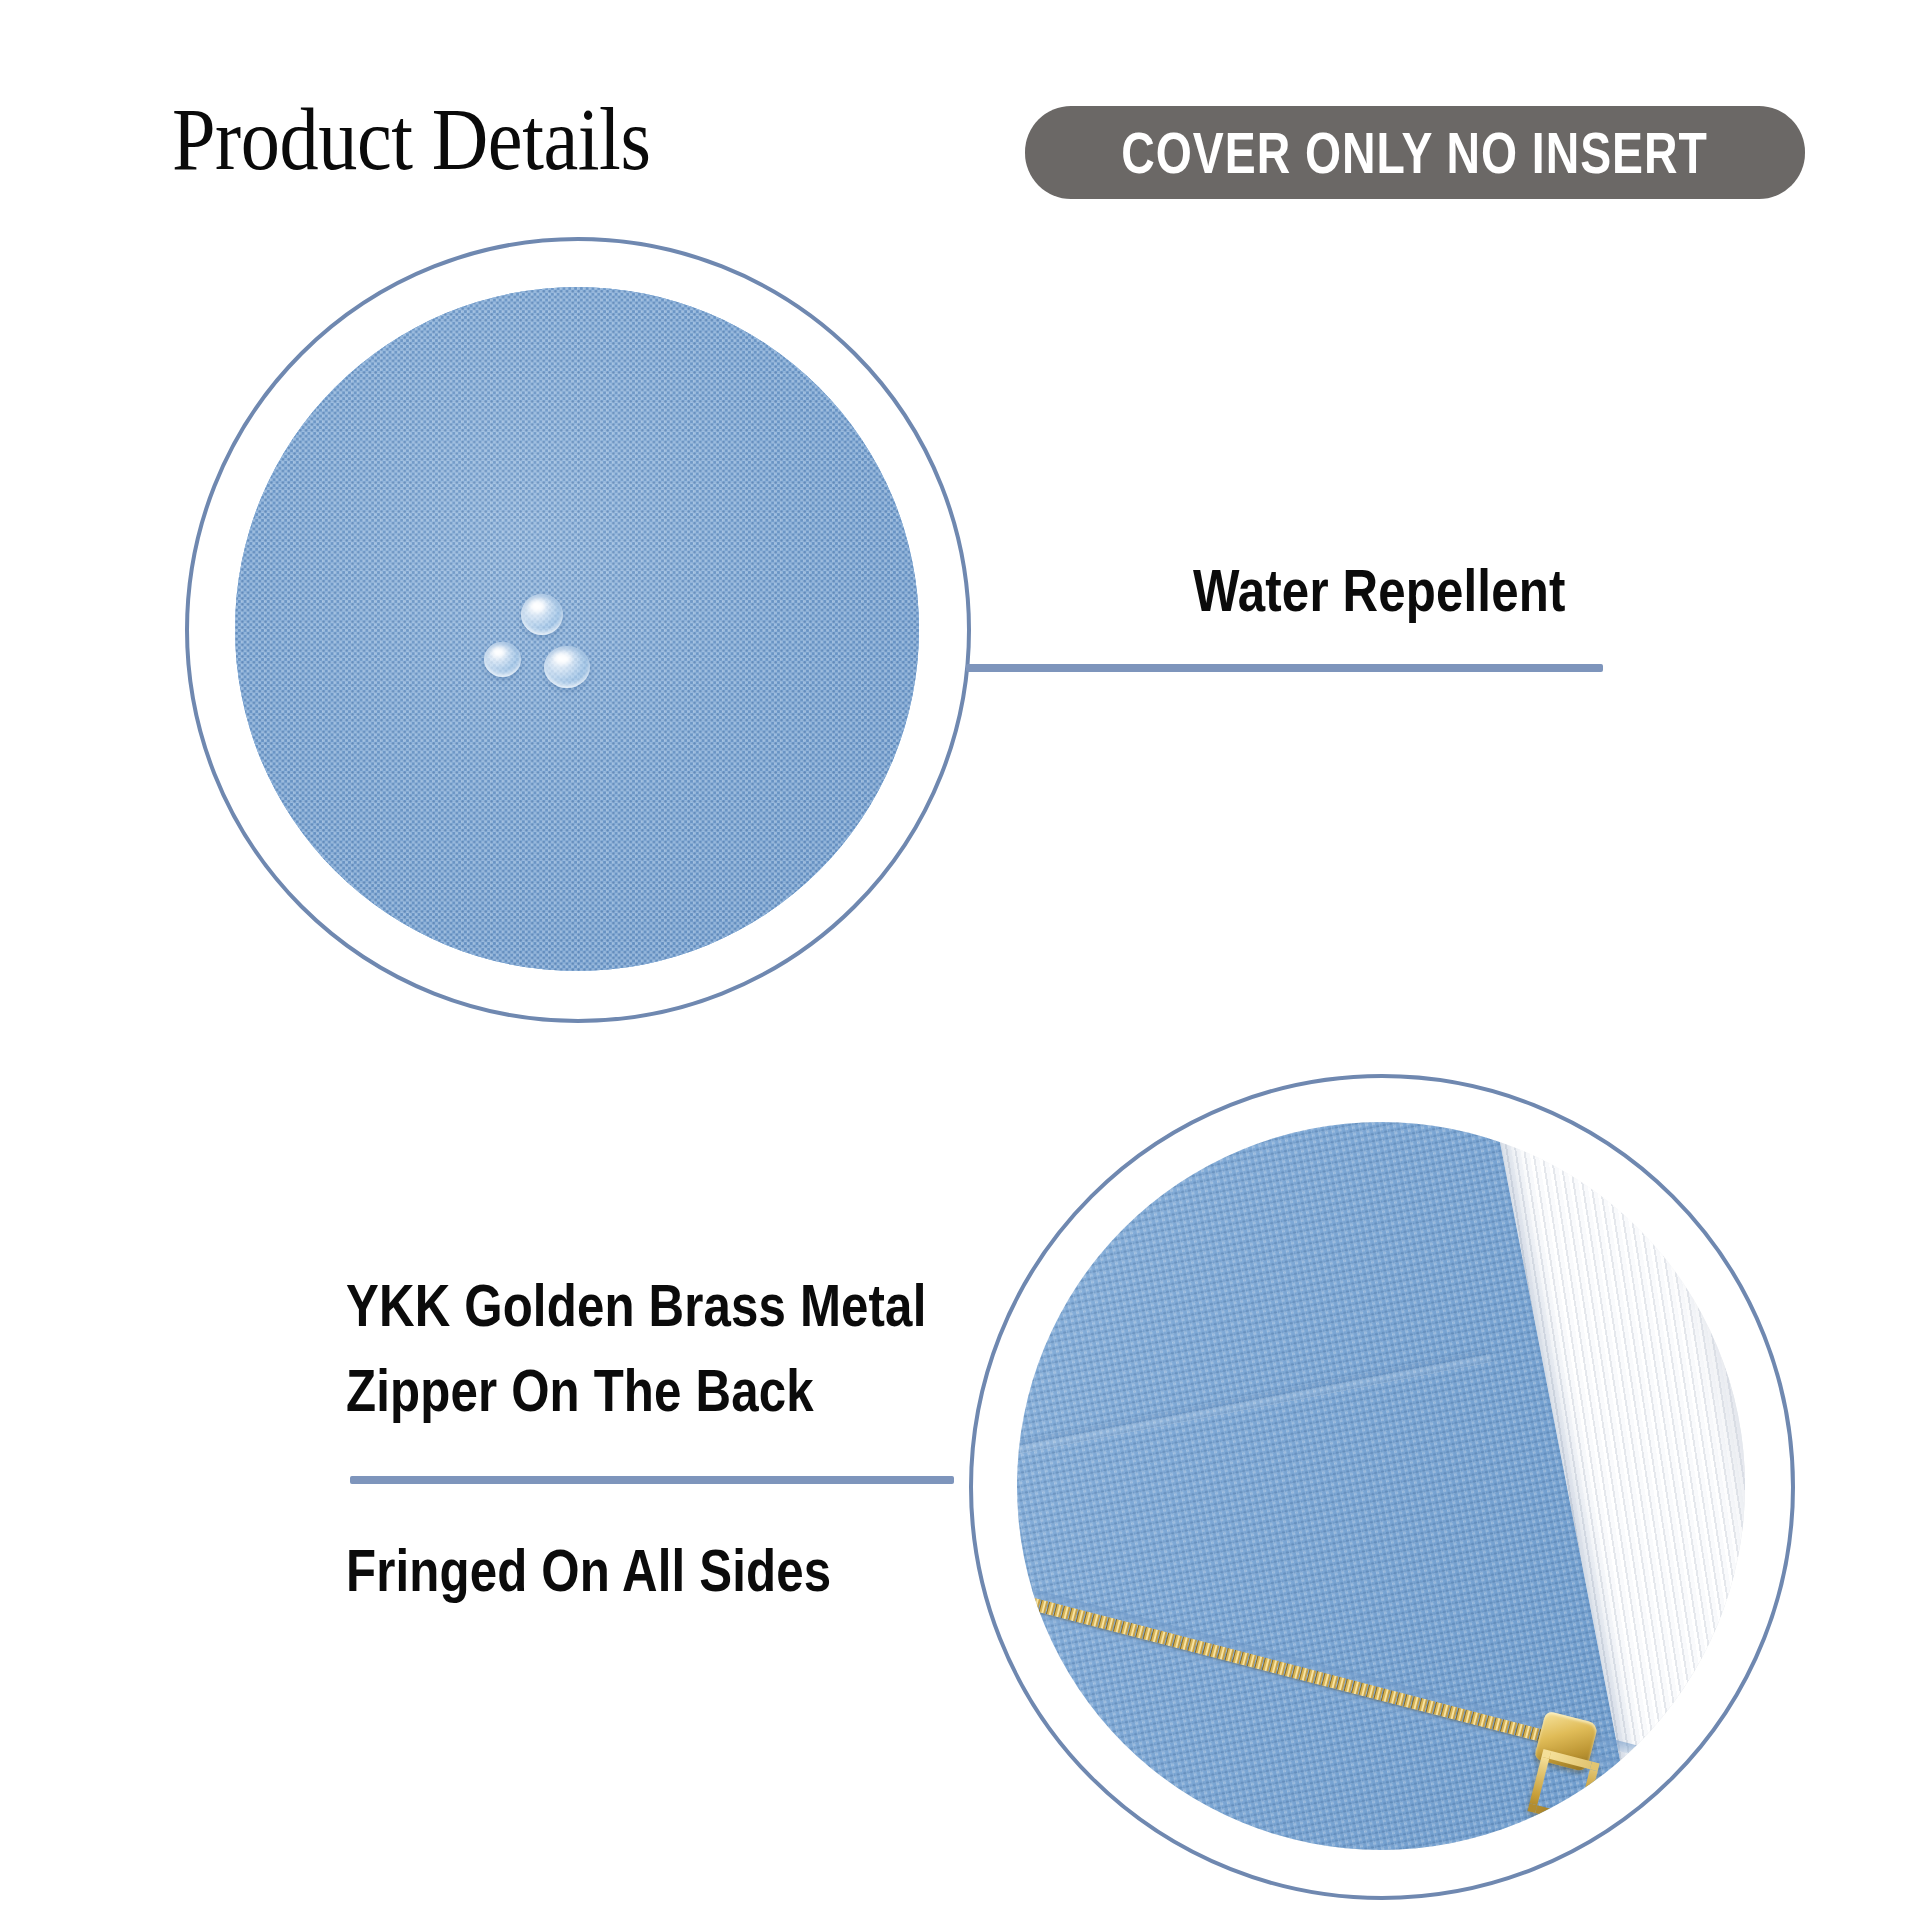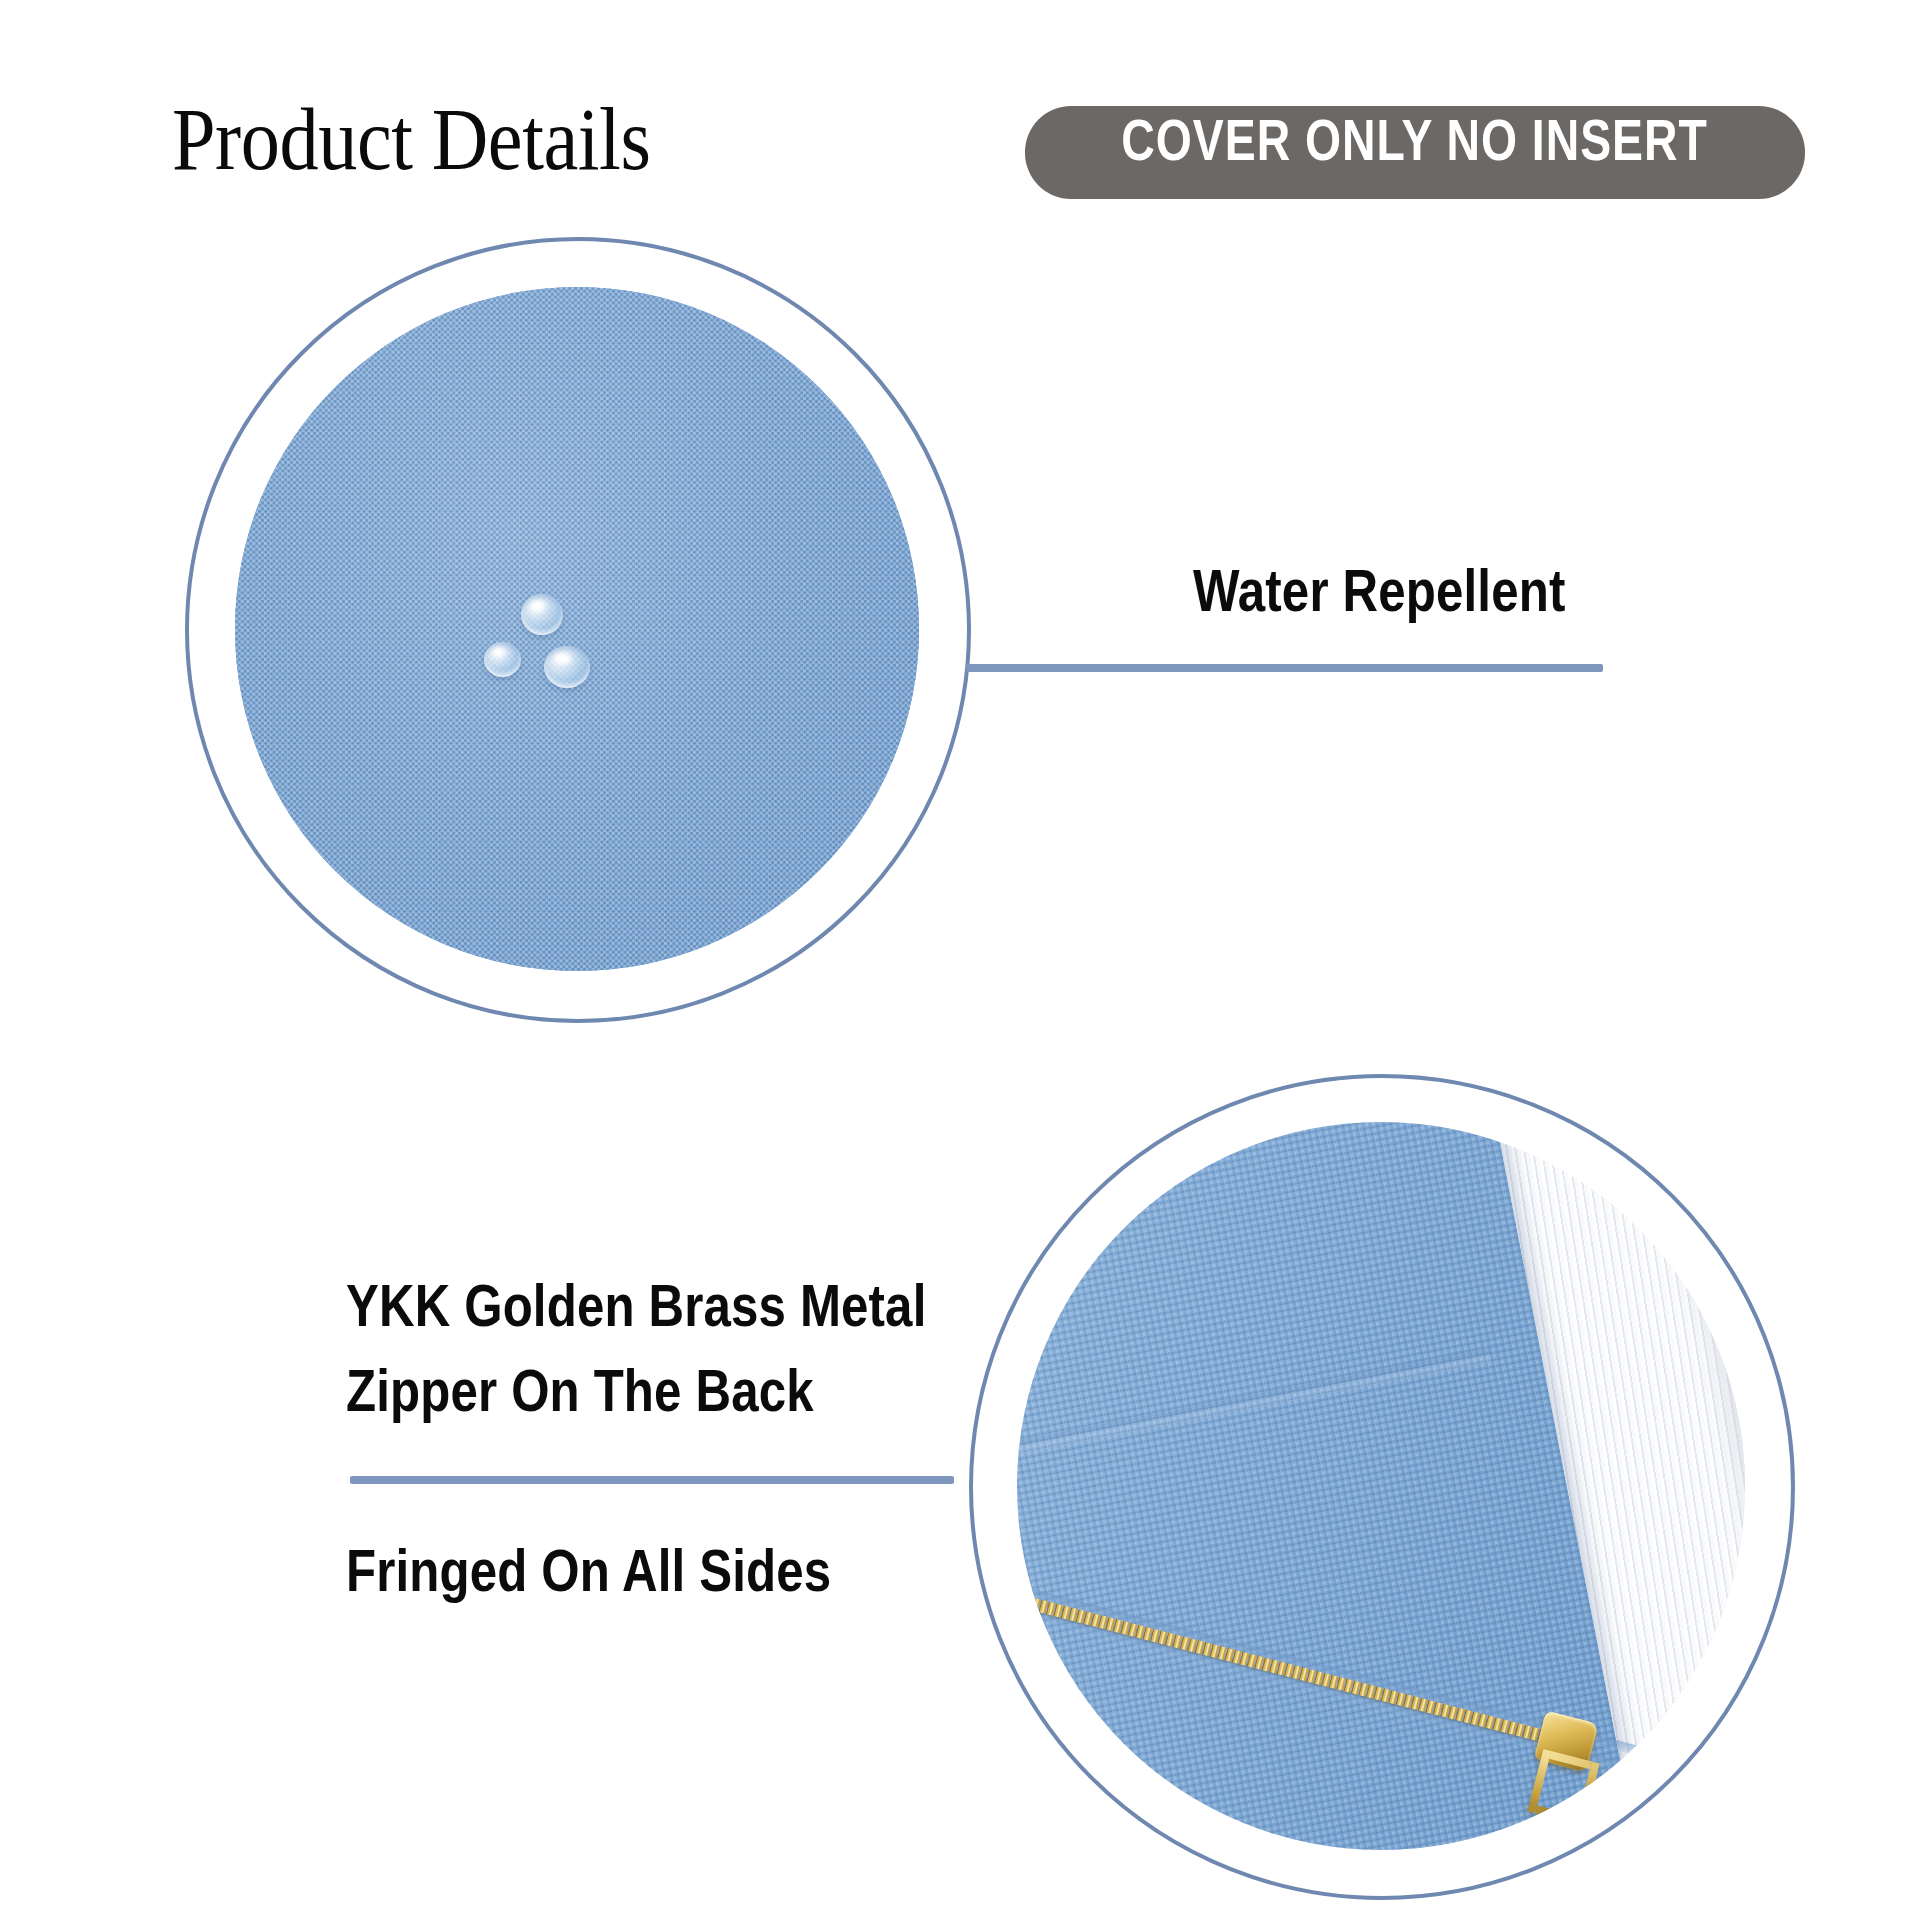--- a/index.html
+++ b/index.html
@@ -42,20 +42,21 @@
 
   .badge {
     position: absolute;
     left: 1025px;
     top: 106px;
     width: 780px;
     height: 93px;
     border-radius: 46px;
     background: #6b6866;
     display: flex;
+    align-items: center;
     justify-content: center;
   }
   .badge-label {
     font-family: "Liberation Sans Narrow", "Liberation Sans", sans-serif;
     font-size: 58px;
     font-weight: 700;
     color: #ffffff;
     letter-spacing: 1.2px;
     transform: scaleX(0.8);
     white-space: nowrap;

